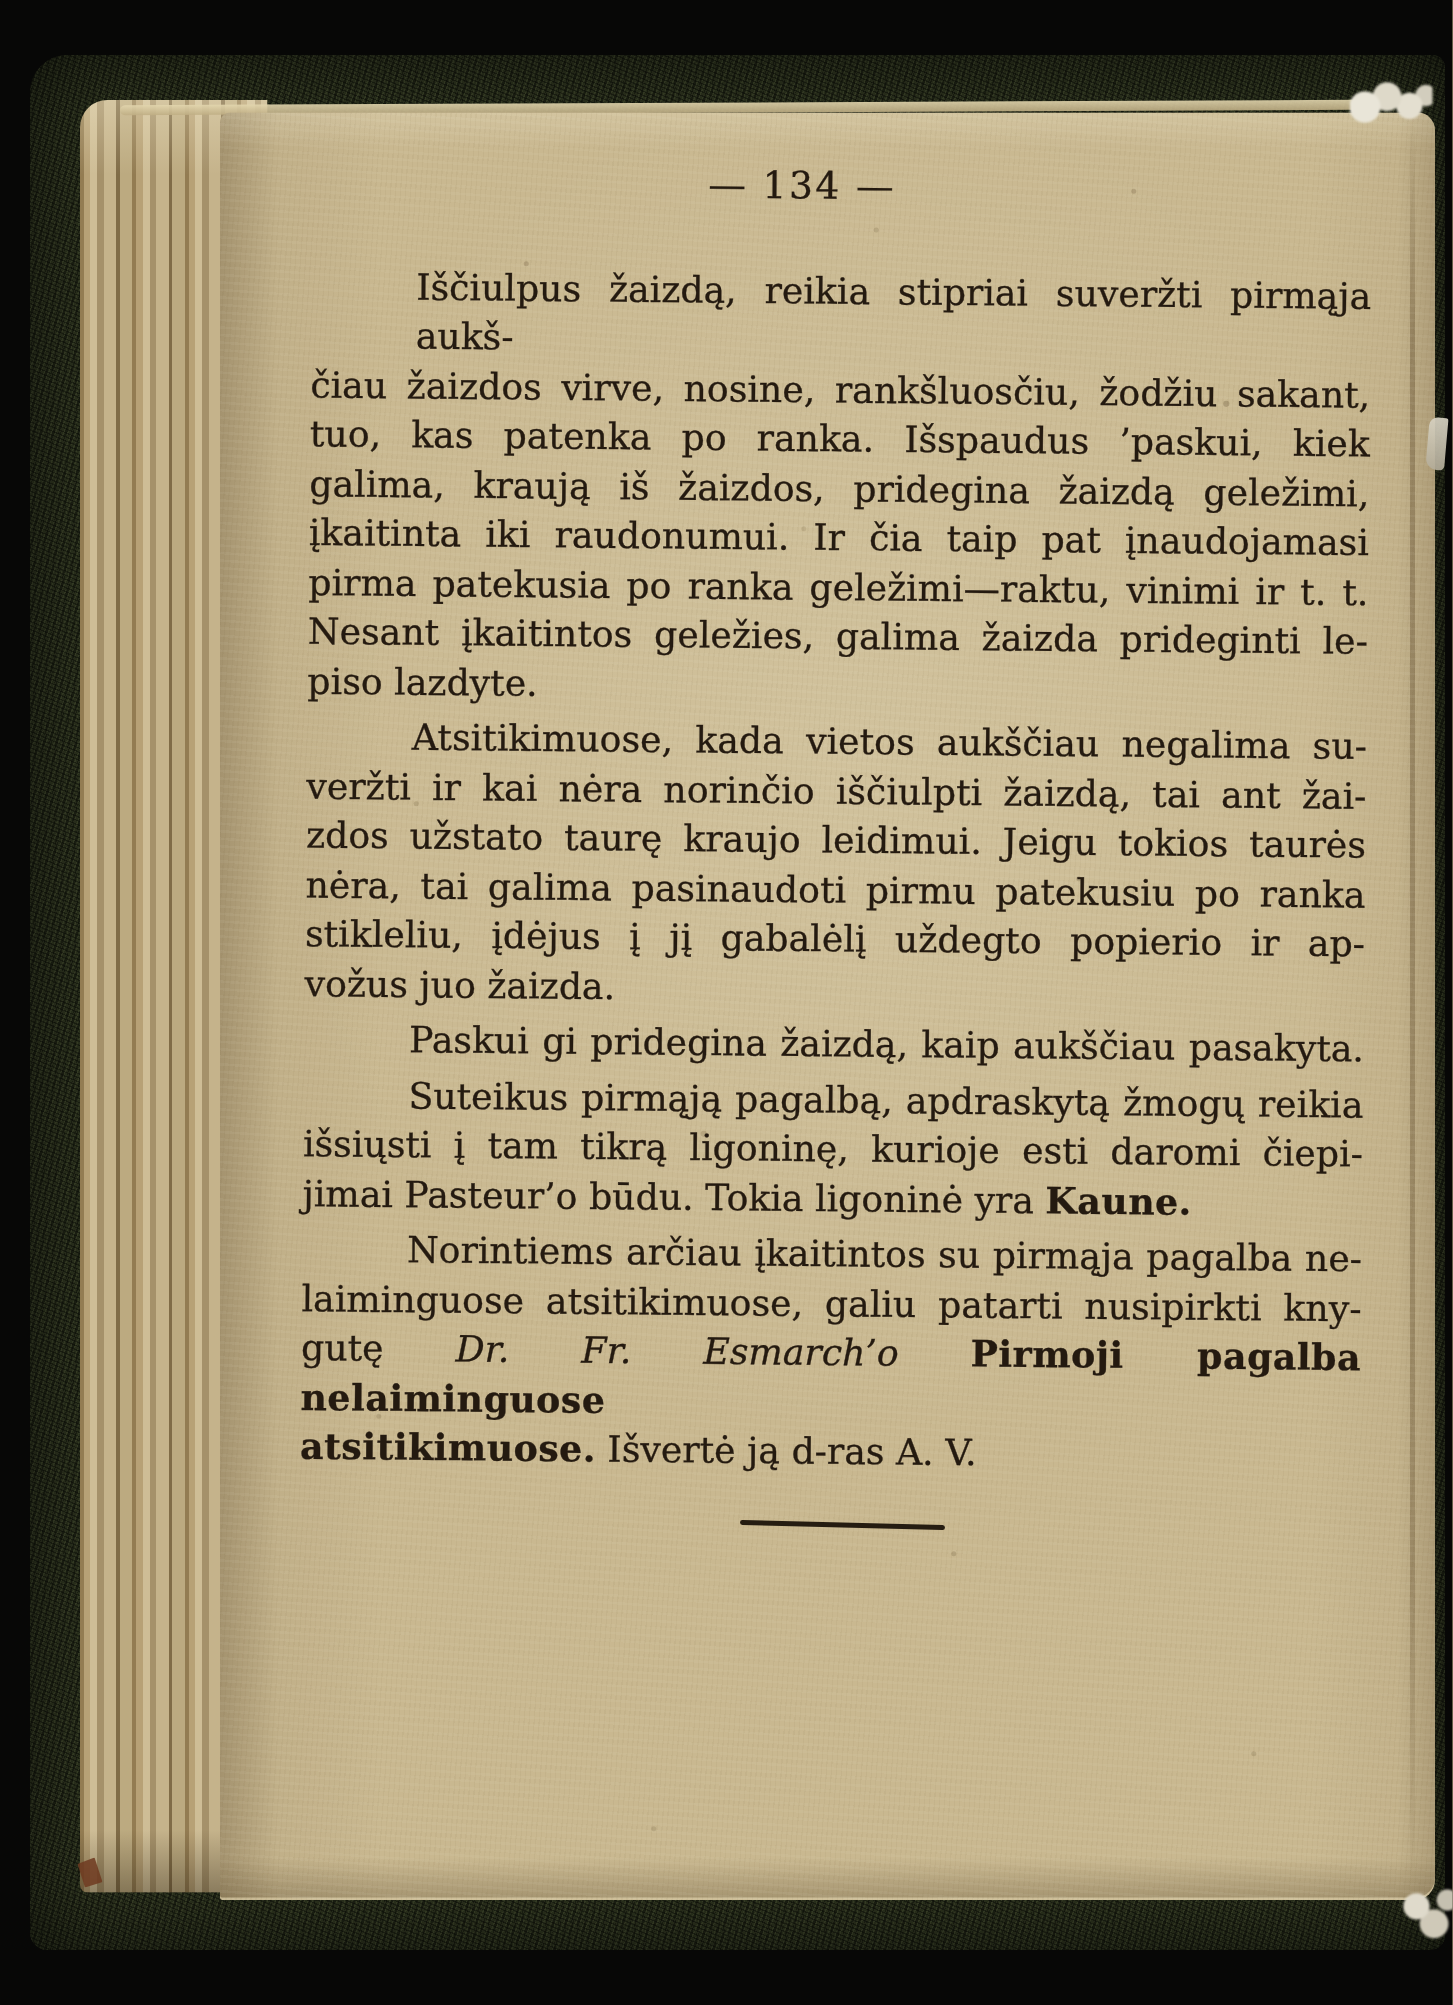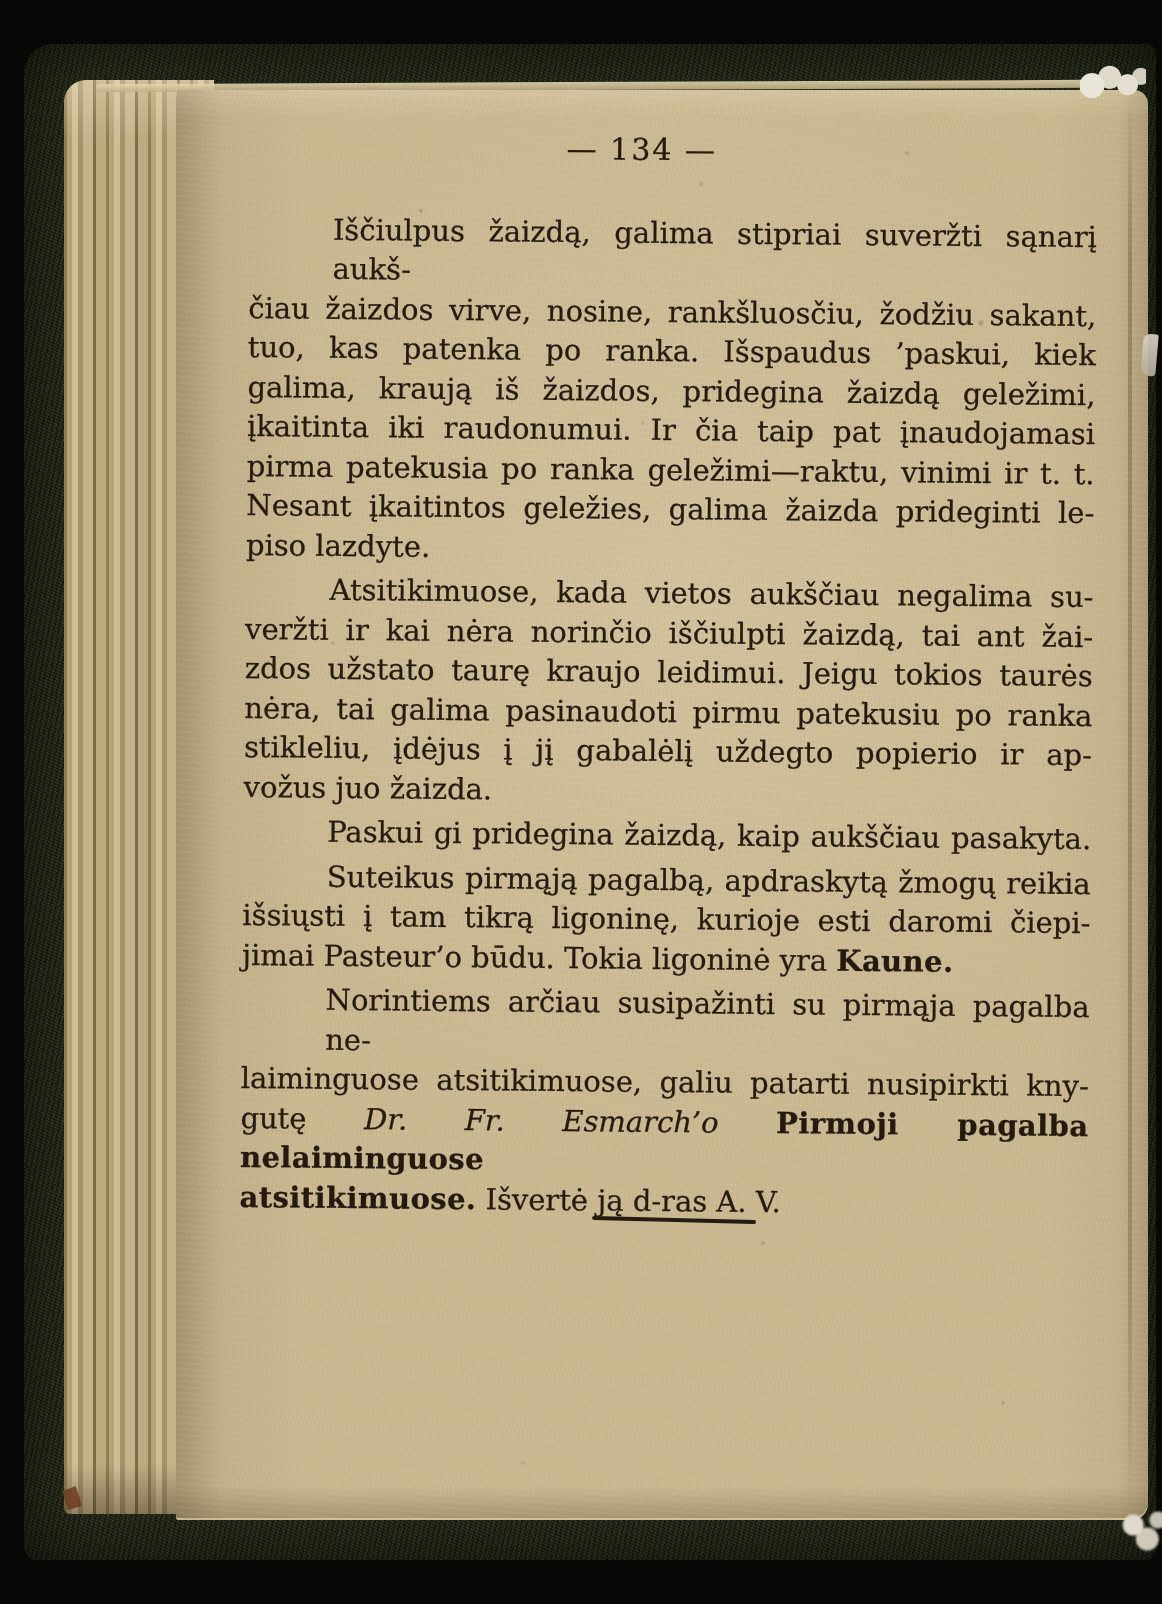--- a/index.html
+++ b/index.html
@@ -122,21 +122,21 @@
   <div class="speckles"></div>
   <div class="thread-top"></div>
   <div class="thread-bottom"></div>
   <div class="white-chip"></div>
   <div class="corner-speck"></div>
 
   <div class="text-block">
     <div class="page-number">— 134 —</div>
     <div id="paragraphs">
         <div class="para">
-          <div class="line indent"><span>Iščiulpus žaizdą, galima stipriai suveržti sąnarį aukš-</span></div>
+          <div class="line indent"><span>Iščiulpus žaizdą, reikia stipriai suveržti pirmąja aukš-</span></div>
           <div class="line"><span>čiau žaizdos virve, nosine, rankšluosčiu, žodžiu sakant,</span></div>
           <div class="line"><span>tuo, kas patenka po ranka. Išspaudus ’paskui, kiek</span></div>
           <div class="line"><span>galima, kraują iš žaizdos, pridegina žaizdą geležimi,</span></div>
           <div class="line"><span>įkaitinta iki raudonumui. Ir čia taip pat įnaudojamasi</span></div>
           <div class="line"><span>pirma patekusia po ranka geležimi—raktu, vinimi ir t. t.</span></div>
           <div class="line"><span>Nesant įkaitintos geležies, galima žaizda prideginti le-</span></div>
           <div class="line last"><span>piso lazdyte.</span></div>
         </div>
         <div class="para">
           <div class="line indent"><span>Atsitikimuose, kada vietos aukščiau negalima su-</span></div>
@@ -148,21 +148,21 @@
         </div>
         <div class="para">
           <div class="line indent"><span>Paskui gi pridegina žaizdą, kaip aukščiau pasakyta.</span></div>
         </div>
         <div class="para">
           <div class="line indent"><span>Suteikus pirmąją pagalbą, apdraskytą žmogų reikia</span></div>
           <div class="line"><span>išsiųsti į tam tikrą ligoninę, kurioje esti daromi čiepi-</span></div>
           <div class="line last"><span>jimai Pasteur’o būdu. Tokia ligoninė yra </span><span class="b">Kaune.</span></div>
         </div>
         <div class="para">
-          <div class="line indent"><span>Norintiems arčiau susipažinti su pirmąja pagalba ne-</span></div>
+          <div class="line indent"><span>Norintiems arčiau įkaitintos su pirmąja pagalba ne-</span></div>
           <div class="line"><span>laiminguose atsitikimuose, galiu patarti nusipirkti kny-</span></div>
           <div class="line"><span>gutę </span><span class="i">Dr. Fr. Esmarch’o </span><span class="b">Pirmoji pagalba nelaiminguose</span></div>
           <div class="line last"><span class="b">atsitikimuose.</span><span> Išvertė ją d-ras A. V.</span></div>
         </div>
       </div>
   </div>
 
   <div class="divider"></div>
 </div>
 

